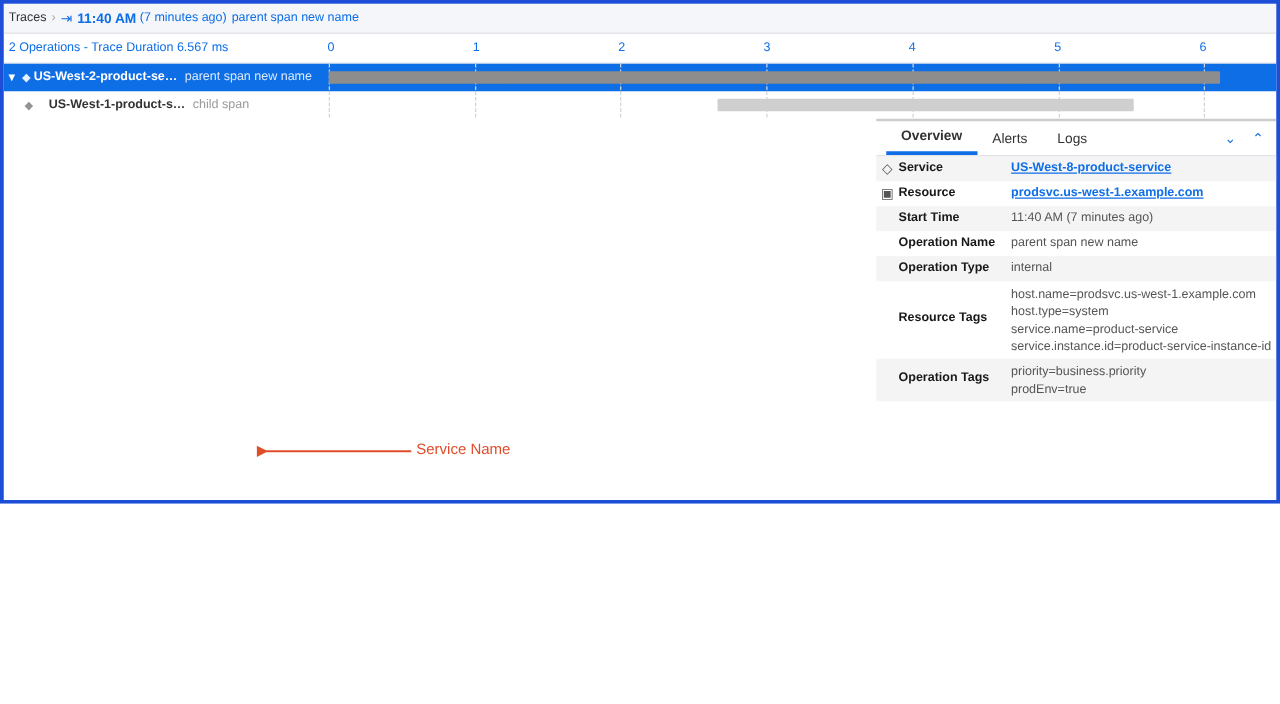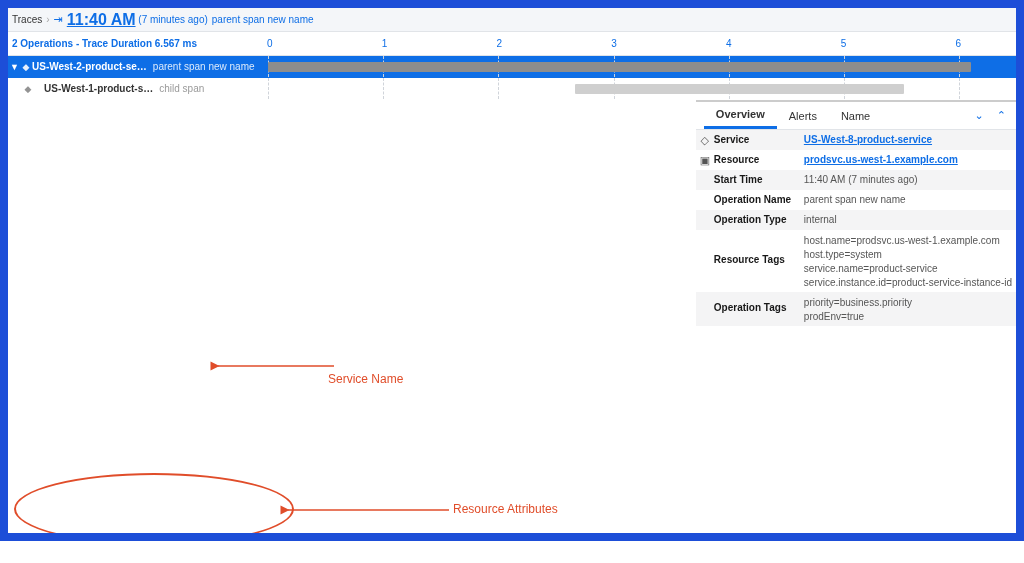--- a/index.html
+++ b/index.html
@@ -1,26 +1,26 @@
 <!DOCTYPE html>
 <html><head>
 <meta charset="utf-8">
 <style>
 * { margin: 0; padding: 0; box-sizing: border-box; }
 body { font-family: -apple-system, BlinkMacSystemFont, "Segoe UI", Arial, sans-serif; font-size: 11px; color: #181818; background: #fff; }
-.frame { width: 1024px; height: 541px; border: 8px solid #1d4ed8; position: relative; overflow: hidden; }
+.frame { width: 1024px; height: 403px; border: 3px solid #1d4ed8; position: relative; overflow: hidden; }
 .breadcrumb { height: 24px; background: #f4f6f9; border-bottom: 1px solid #e1e4e8; display: flex; align-items: center; padding: 0 4px; }
 .breadcrumb .root { color: #333; font-size: 10px; }
 .breadcrumb .sep { color: #aaa; font-size: 10px; margin: 0 4px; }
 .trace-icon { color: #0e6ee6; margin-right: 4px; font-size: 11px; }
-.breadcrumb .time { color: #0e6ee6; font-weight: 600; font-size: 16px; text-decoration: underline; }
+.breadcrumb .time { color: #0e6ee6; font-weight: 600; font-size: 11px; }
 .breadcrumb .ago { color: #0e6ee6; font-size: 10px; text-align: right; }
 .breadcrumb .name { color: #0e6ee6; font-size: 10px; margin-left: 4px; }
 .trace-summary { height: 24px; border-bottom: 1px solid #e1e4e8; display: flex; align-items: center; padding: 0 4px; }
-.trace-summary .stats { width: 255px; color: #0e6ee6; font-weight: 700; font-size: 10px; }
+.trace-summary .stats { width: 255px; color: #0e6ee6; font-weight: 400; font-size: 10px; }
 .timeline-header { flex: 1; position: relative; height: 24px; }
 .tick { position: absolute; top: 0; height: 100%; color: #0e6ee6; font-size: 10px; display: flex; align-items: center; }
 .waterfall { position: relative; }
 .span-row { height: 22px; display: flex; align-items: center; border-bottom: 1px solid transparent; }
 .span-row.selected { background: #0e6ee6; color: #fff; }
 .span-label { width: 260px; display: flex; align-items: center; padding-left: 2px; overflow: hidden; }
 .caret { width: 10px; font-size: 9px; }
 .svc-icon { width: 12px; text-align: center; font-size: 9px; opacity: .9; }
 .svc-name { font-weight: 700; font-size: 10px; margin-right: 6px; white-space: nowrap; }
 .op-name { font-size: 10px; opacity: .85; white-space: nowrap; }
@@ -117,21 +117,21 @@
       </div>
     </div>
   </div>
 
   <div style="display:flex; flex-direction:row; position:absolute; top:92px; left:0; right:0; bottom:0;">
     <div class="gap"></div>
     <div class="details">
       <div class="tabs">
         <div class="tab active">Overview</div>
         <div class="tab">Alerts</div>
-        <div class="tab">Name</div>
+        <div class="tab">Logs</div>
         <div class="controls">
           <span>⌄</span>
           <span>⌃</span>
         </div>
       </div>
       <div class="attr-rows">
         <div class="arow">
           <div class="aicon">◇</div>
           <div class="akey">Service</div>
           <div class="aval"><span class="link">US-West-8-product-service</span></div>
@@ -171,21 +171,21 @@
           <div class="akey" style="padding-top:8px;">Operation Tags</div>
           <div class="aval tag-list">
             <div>priority=business.priority</div>
             <div>prodEnv=true</div>
           </div>
         </div>
       </div>
     </div>
   </div>
 
-  <div class="annotation" style="left:320px; top:349px;margin-top:15px;">Service Name</div>
+  <div class="annotation" style="left:330px; top:349px;">Service Name</div>
   <div class="arrow" style="left:208px; top:353px;">
     <svg width="120" height="10">
         <defs>
           <marker id="ah1" markerWidth="8" markerHeight="8" refX="1" refY="3" orient="auto">
             <path d="M6,0 L0,3 L6,6 Z" fill="#e04d2a"></path>
           </marker>
         </defs>
         <line x1="118" y1="5" x2="2" y2="5" stroke="#e04d2a" stroke-width="1.5" marker-end="url(#ah1)"></line>
       </svg>
   </div>

